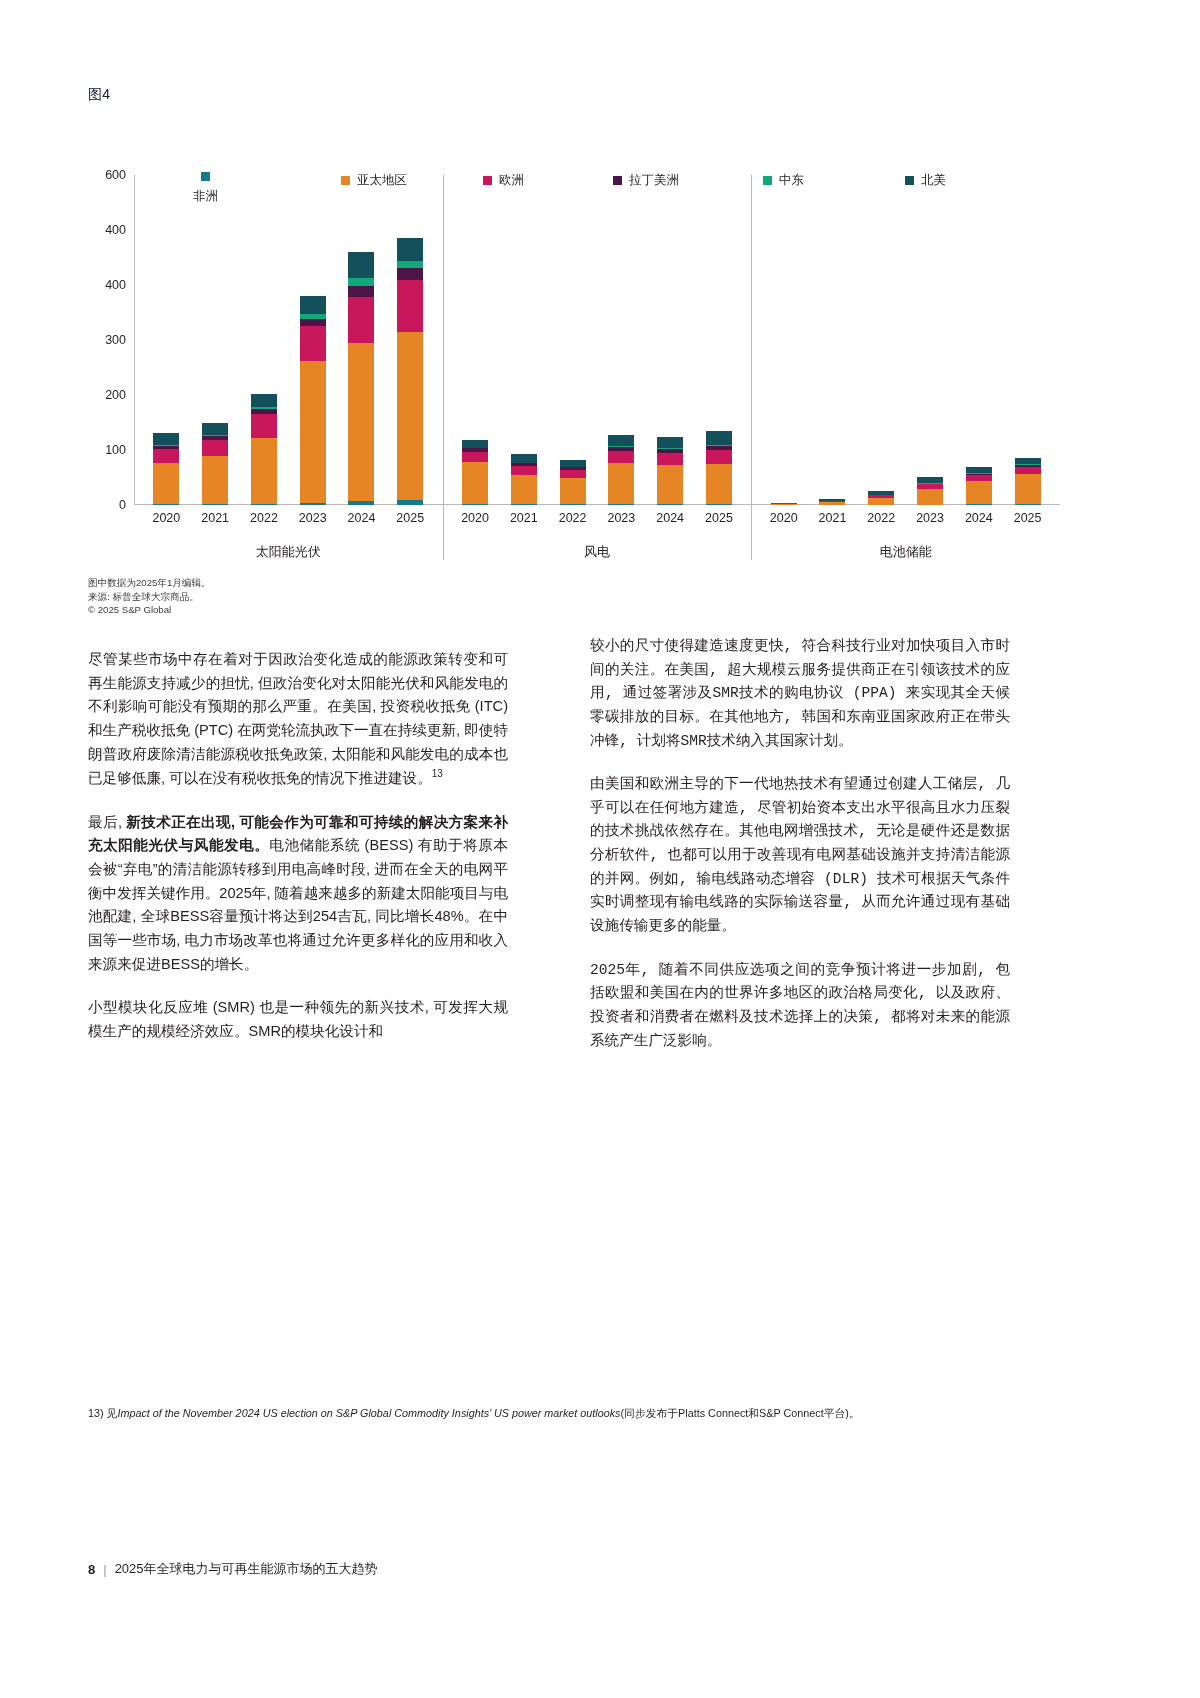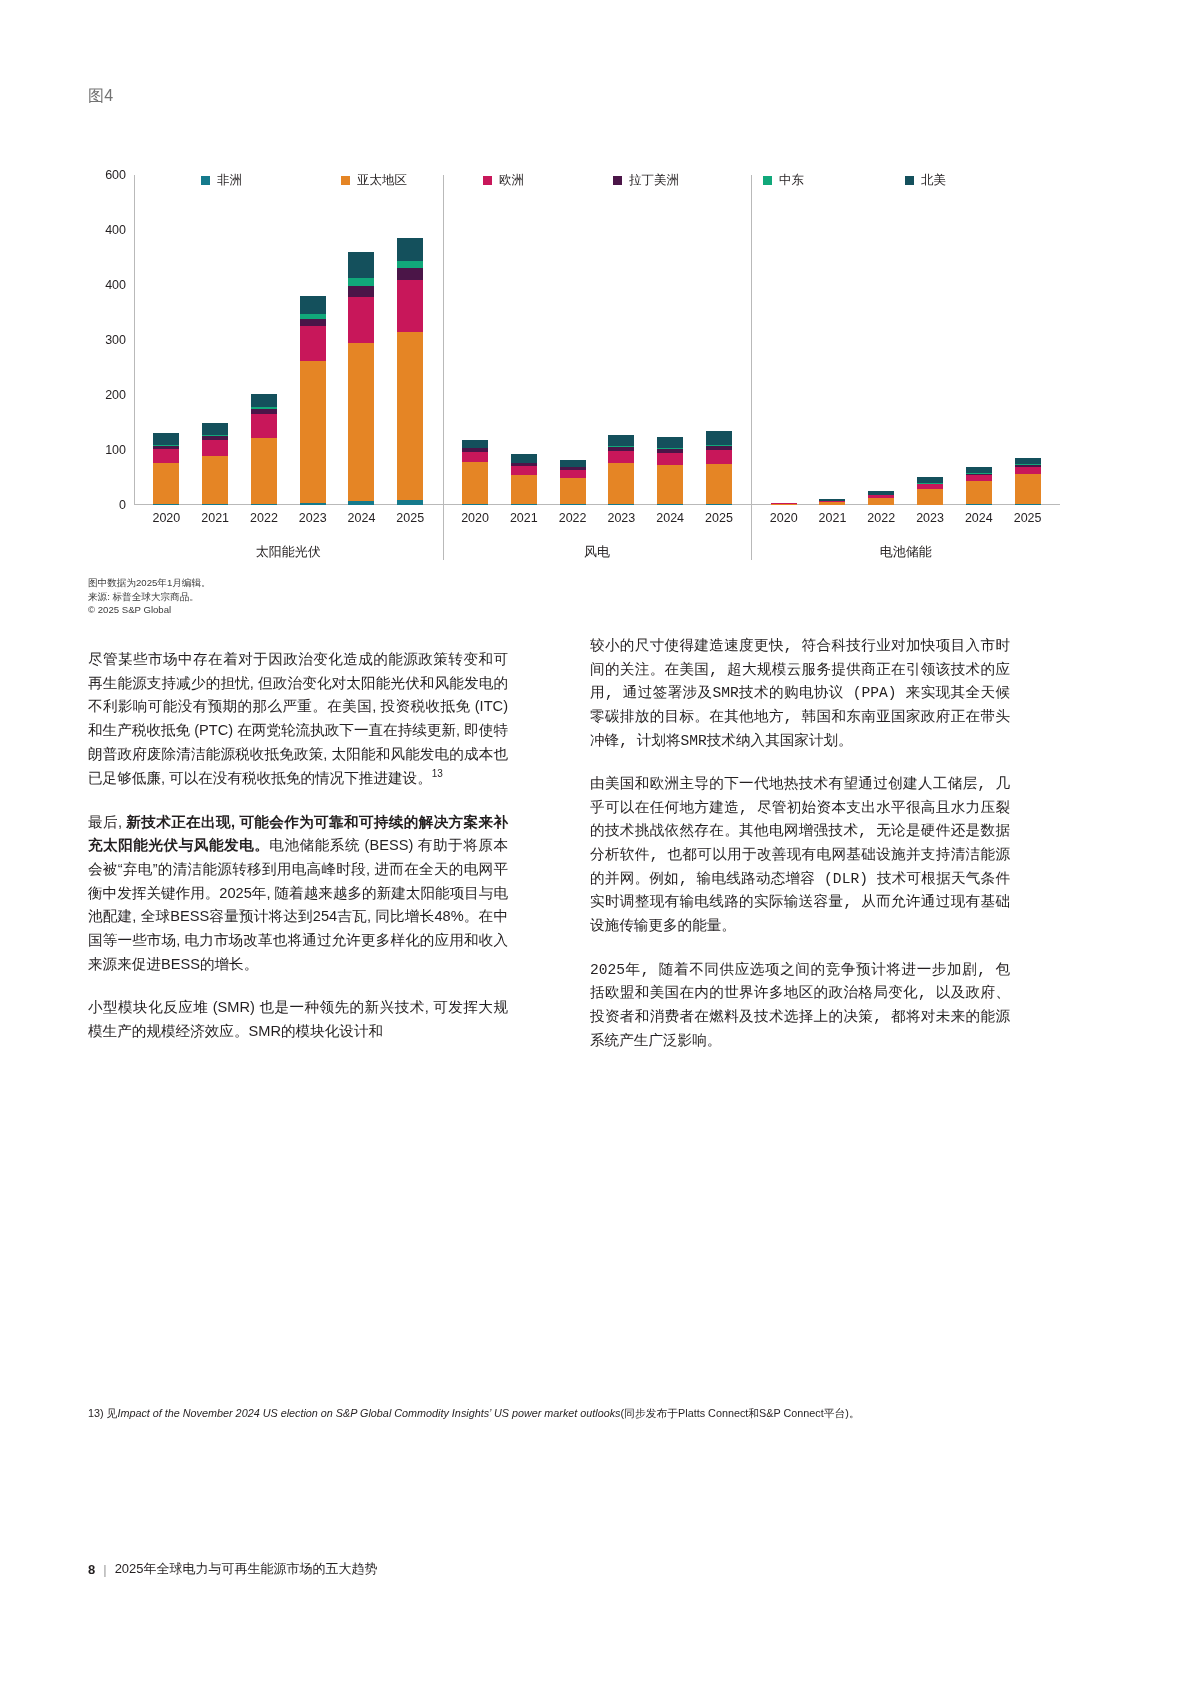--- a/index.html
+++ b/index.html
@@ -10,21 +10,21 @@
     font-family:"Liberation Sans","DejaVu Sans",sans-serif;
     color:#231f20;
     position:relative;
     overflow:hidden;
   }
   .page { position:absolute; inset:0; padding:0; }
 
   
   .fig-label {
     position:absolute; left:88px; top:86px;
-    font-size:16px; color:#737373; letter-spacing:.2px;
+    font-size:14px; color:#0f172a; letter-spacing:.2px;
   }
   .fig-title {
     position:absolute; left:88px; top:122px;
     font-size:19.5px; font-weight:bold; color:#111;
     letter-spacing:-0.2px;
   }
 
   
   .legend {
     position:absolute; left:193px; top:172px;
@@ -110,21 +110,21 @@
   .pagefoot .rule { color:#9a9a9a; }
 </style>
 </head>
 <body>
 
 <div class="page">
 
   <div class="fig-label">图4</div>
 
   <div class="legend" id="legend">
-      <div class="legend-item" style="left: 8px;">
+      <div class="legend-item" style="left: 0px; flex-direction: column;">
         <span class="legend-swatch" style="background: rgb(21, 122, 140);"></span>
         <span>非洲</span>
       </div>
       <div class="legend-item" style="left: 148px;">
         <span class="legend-swatch" style="background: rgb(229, 133, 37);"></span>
         <span>亚太地区</span>
       </div>
       <div class="legend-item" style="left: 290px;">
         <span class="legend-swatch" style="background: rgb(200, 23, 90);"></span>
         <span>欧洲</span>

